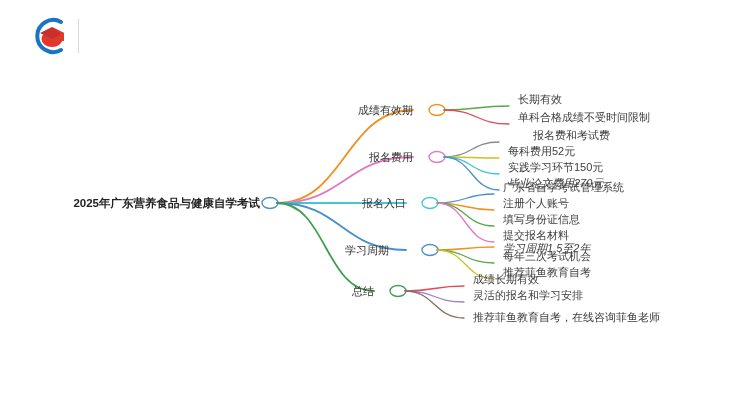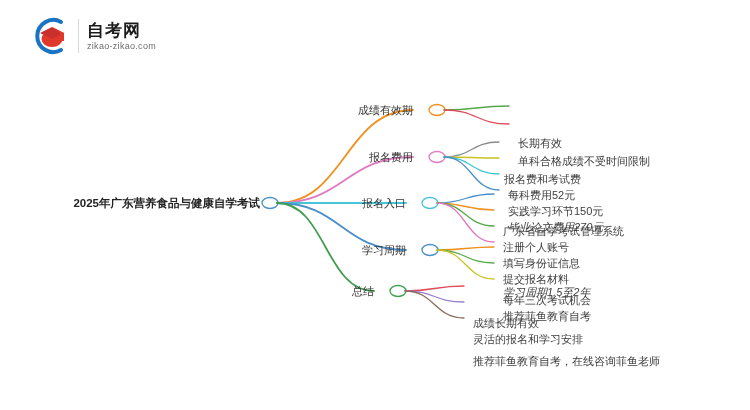--- a/index.html
+++ b/index.html
@@ -93,40 +93,35 @@
     font-weight: normal;
     color: #333333;
     transform: translateY(-50%);
     text-align: right;
   }
   .leaf-label {
     font-size: 11px;
     color: #3c3c3c;
     transform: translateY(-50%);
     text-align: center;
-    margin-top: 44px;
   }
 </style>
 </head>
 <body>
 
 <div id="logo">
   <div id="logo-mark">
     <svg width="44" height="44" viewBox="0 0 44 44" aria-hidden="true">
       <path d="M33 8 A16 16 0 1 0 33 36" fill="none" stroke="#1a74c4" stroke-width="4" stroke-linecap="round"></path>
       <ellipse cx="24" cy="25" rx="10.5" ry="8" fill="#e0392b"></ellipse>
       <path d="M12 19 L24 13 L36 19 L24 25 Z" fill="#c9302c"></path>
       <path d="M24 13 L36 19 L36 27 L33 27 L33 20 Z" fill="#e0392b"></path>
     </svg>
   </div>
   <div id="logo-divider"></div>
-  <div id="logo-text">
-    <div id="logo-title">自考网</div>
-    <div id="logo-domain">zikao-zikao.com</div>
-  </div>
 </div>
 
 <div id="mindmap">
   <svg id="edges" viewBox="0 0 750 410">
       <path d="M73,210 L266,210" fill="none" stroke="210" stroke-width="#4a90c4"></path>
       <ellipse cx="270" cy="203" rx="8" ry="5.5" fill="#ffffff" stroke="#4a90c4" stroke-width="1.3"></ellipse>
       <path d="M277,203 C345,203 345,110 413,110" fill="none" stroke="#f0901e" stroke-width="1.8" stroke-linecap="round"></path>
       <path d="M358,117 L430,117" fill="none" stroke="117" stroke-width="#f0901e"></path>
       <ellipse cx="437" cy="110" rx="8" ry="5.5" fill="#ffffff" stroke="#f0901e" stroke-width="1.3"></ellipse>
       <path d="M444,110 C476.5,110 476.5,106 509,106" fill="none" stroke="#56a84b" stroke-width="1.3" stroke-linecap="round"></path>
@@ -173,30 +168,30 @@
       <path d="M464,302 L588,302" fill="none" stroke="302" stroke-width="#9a7ed0"></path>
       <path d="M405,291 C434.5,291 434.5,318 464,318" fill="none" stroke="#8a6a5c" stroke-width="1.3" stroke-linecap="round"></path>
       <path d="M464,318 L665,318" fill="none" stroke="318" stroke-width="#8a6a5c"></path>
     </svg>
   <div id="labels">
       <div class="node-label root-label" style="top: 203px; right: 490px;">2025年广东营养食品与健康自学考试</div>
       <div class="node-label branch-label" style="top: 110px; right: 337px;">成绩有效期</div>
       <div class="node-label leaf-label" style="top: 99px; left: 518px;">长期有效</div>
       <div class="node-label leaf-label" style="top: 117px; left: 518px;">单科合格成绩不受时间限制</div>
       <div class="node-label branch-label" style="top: 157px; right: 337px;">报名费用</div>
-      <div class="node-label leaf-label" style="top: 135px; left: 504px;">报名费和考试费</div>
+      <div class="node-label leaf-label" style="top: 135px; left: 533px;">报名费和考试费</div>
       <div class="node-label leaf-label" style="top: 151px; left: 508px;">每科费用52元</div>
       <div class="node-label leaf-label" style="top: 167px; left: 508px;">实践学习环节150元</div>
       <div class="node-label leaf-label" style="top: 183px; left: 508px; font-style: italic;">毕业论文费用270元</div>
       <div class="node-label branch-label" style="top: 203px; right: 344px; text-align: center;">报名入口</div>
       <div class="node-label leaf-label" style="top: 187px; left: 503px;">广东省自学考试管理系统</div>
       <div class="node-label leaf-label" style="top: 203px; left: 503px;">注册个人账号</div>
       <div class="node-label leaf-label" style="top: 219px; left: 503px;">填写身份证信息</div>
       <div class="node-label leaf-label" style="top: 235px; left: 503px;">提交报名材料</div>
-      <div class="node-label branch-label" style="top: 250px; right: 344px;">学习周期</div>
+      <div class="node-label branch-label" style="top: 250px; right: 361px;">学习周期</div>
       <div class="node-label leaf-label" style="top: 248px; left: 503px; font-style: italic;">学习周期1.5至2年</div>
       <div class="node-label leaf-label" style="top: 256px; left: 503px;">每年三次考试机会</div>
       <div class="node-label leaf-label" style="top: 272px; left: 503px;">推荐菲鱼教育自考</div>
       <div class="node-label branch-label" style="top: 291px; right: 376px;">总结</div>
       <div class="node-label leaf-label" style="top: 279px; left: 473px;">成绩长期有效</div>
       <div class="node-label leaf-label" style="top: 295px; left: 473px;">灵活的报名和学习安排</div>
       <div class="node-label leaf-label" style="top: 317px; left: 473px;">推荐菲鱼教育自考，在线咨询菲鱼老师</div>
     </div>
 </div>
 

